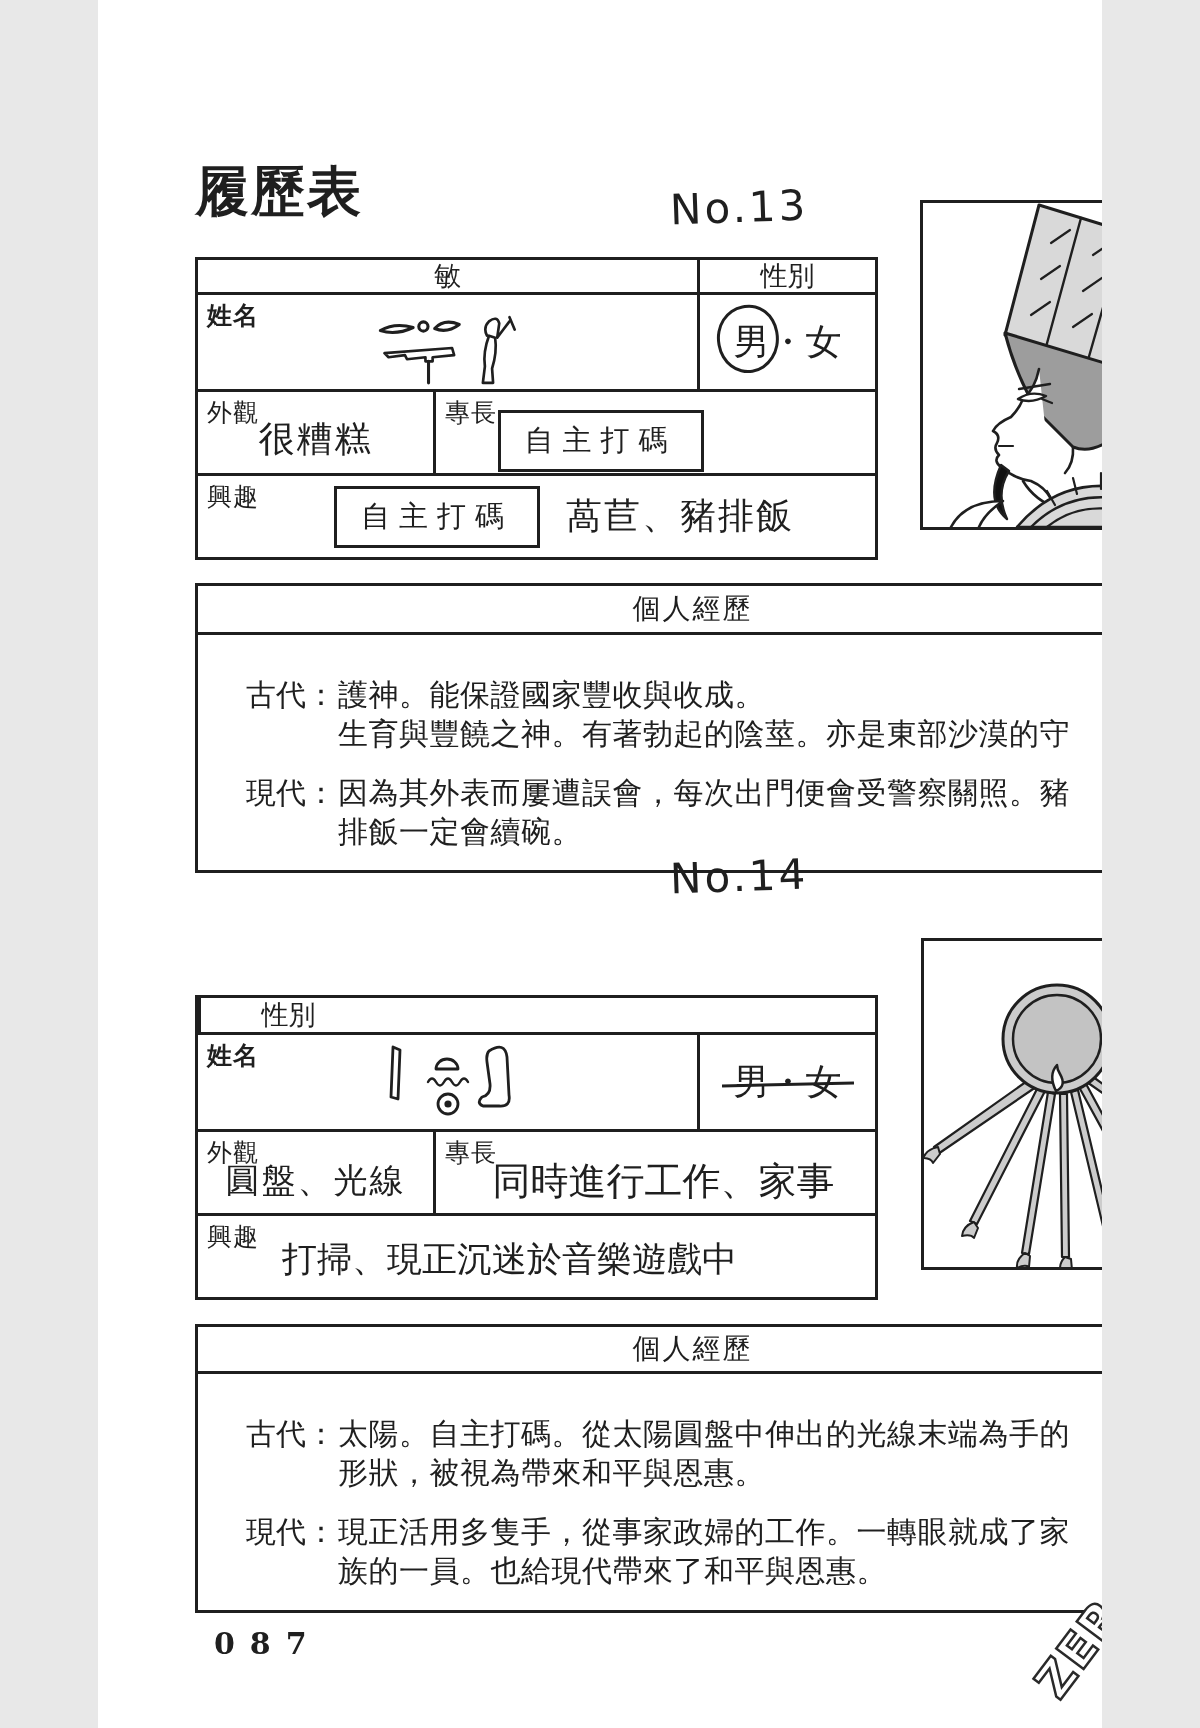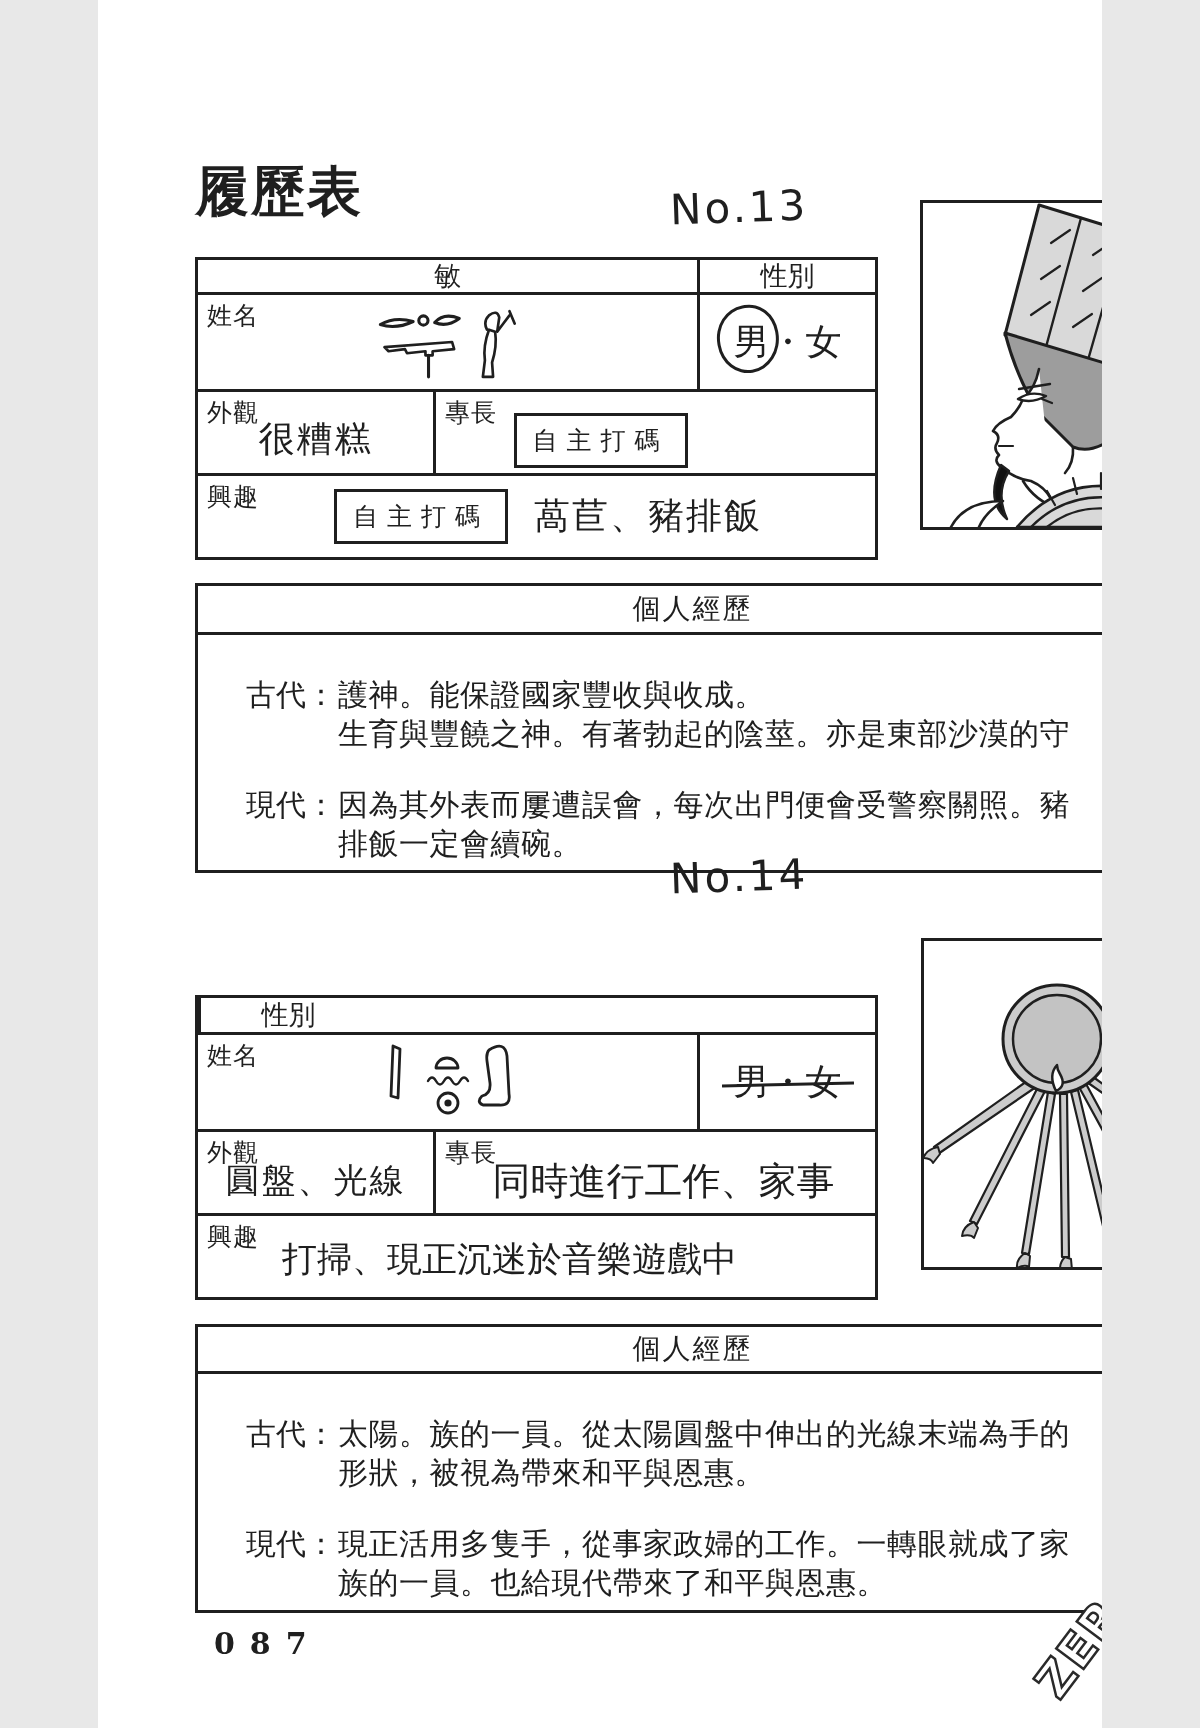--- a/index.html
+++ b/index.html
@@ -23,33 +23,33 @@
   .t13 { top:257px; height:303px; }
   .t14 { top:995px; height:305px; }
   .rrow { display:flex; position:relative; }
   .bt   { border-top:3px solid #1f1f1f; }
   .cell { position:relative; flex:1; }
   .gcol { flex:0 0 178px; border-left:3px solid #1f1f1f; }
   .center { display:flex; align-items:center; justify-content:center; }
   .lbl { position:absolute; top:4px; left:9px; font-size:25px; letter-spacing:1px; }
   .headtxt { font-size:27px; }
 
-  .namecell { display:flex; align-items:center; justify-content:center; }
+  .namecell { display:flex; align-items:flex-end; justify-content:center;font-weight:bold; }
 
   
   .gwrap { position:relative; font-size:36px; white-space:nowrap; }
   .circ  { position:absolute; left:-17px; top:-13px; width:62px; height:68px;
            border:3px solid #1f1f1f; border-radius:50% 46% 52% 48%; transform:rotate(-10deg); }
   
   .strikewrap { position:relative; font-size:36px; white-space:nowrap; }
   .strikeline { position:absolute; left:-12px; right:-12px; top:52%; height:3px;
                 background:#1f1f1f; transform:rotate(-1.2deg); }
 
-  .censor-box { display:inline-block; border:3px solid #1f1f1f; padding:8px 16px;
-                font-size:25px; letter-spacing:9px; white-space:nowrap; }
+  .censor-box { display:inline-block; border:3px solid #1f1f1f; padding:8px 24px;
+                font-size:29px; letter-spacing:9px; white-space:nowrap; }
 
   .bigtxt { font-size:36px; letter-spacing:2px; white-space:nowrap; }
 
   .appcell13 { display:flex; align-items:center; justify-content:center; padding-top:14px; }
   .spccell13 { display:flex; align-items:center; justify-content:center; padding-top:16px; }
   .spccell13 .censor-box { transform:translateX(-55px); }
   .introw13 { display:flex; align-items:center; padding-left:136px; gap:26px; }
 
   .appcell14 { display:flex; align-items:center; justify-content:center; padding-top:16px; }
   .spccell14 { display:flex; align-items:center; justify-content:center; padding-top:18px; font-size:38px; }
@@ -58,21 +58,21 @@
   
   .hbox { position:absolute; left:97px; width:995px; border:3px solid #1f1f1f; background:#fff;
           display:flex; flex-direction:column;justify-content:space-between; }
   .h13 { top:583px;  height:290px; }
   .h14 { top:1324px; height:289px; }
   .hhead { border-bottom:3px solid #1f1f1f; display:flex; align-items:center; justify-content:center;
            font-size:28px; letter-spacing:2px; }
   .h13 .hhead { height:49px; } .h14 .hhead { height:47px; }
   .hbody { flex:1; padding:40px 30px 0 48px; }
   .para { display:flex; }
-  .para + .para { margin-top:32px; }
+  .para + .para { margin-top:20px; }
   .plabel { flex:0 0 92px; font-size:30px; line-height:39px; }
   .plines { }
   .pline { display:block; white-space:nowrap; font-size:30px; line-height:39px; letter-spacing:0.5px; }
 
   
   .portrait { position:absolute; border:3px solid #1f1f1f; background:#fff; }
   .p13 { left:822px; top:200px; width:273px; height:330px; }
   .p14 { left:823px; top:938px; width:272px; height:332px; }
   .portrait svg { display:block; width:100%; height:100%; }
 
@@ -277,21 +277,21 @@
       </g>
     </svg>
   </div>
 
   <div class="hbox h14">
     <div class="hhead ming">個人經歷</div>
     <div class="hbody">
       <div class="para">
         <span class="plabel hand">古代：</span>
         <span class="plines">
-          <span class="pline hand">太陽。族的一員。從太陽圓盤中伸出的光線末端為手的</span>
+          <span class="pline hand">太陽。自主打碼。從太陽圓盤中伸出的光線末端為手的</span>
           <span class="pline hand">形狀，被視為帶來和平與恩惠。</span>
         </span>
       </div>
       <div class="para">
         <span class="plabel hand">現代：</span>
         <span class="plines">
           <span class="pline hand">現正活用多隻手，從事家政婦的工作。一轉眼就成了家</span>
           <span class="pline hand">族的一員。也給現代帶來了和平與恩惠。</span>
         </span>
       </div>

